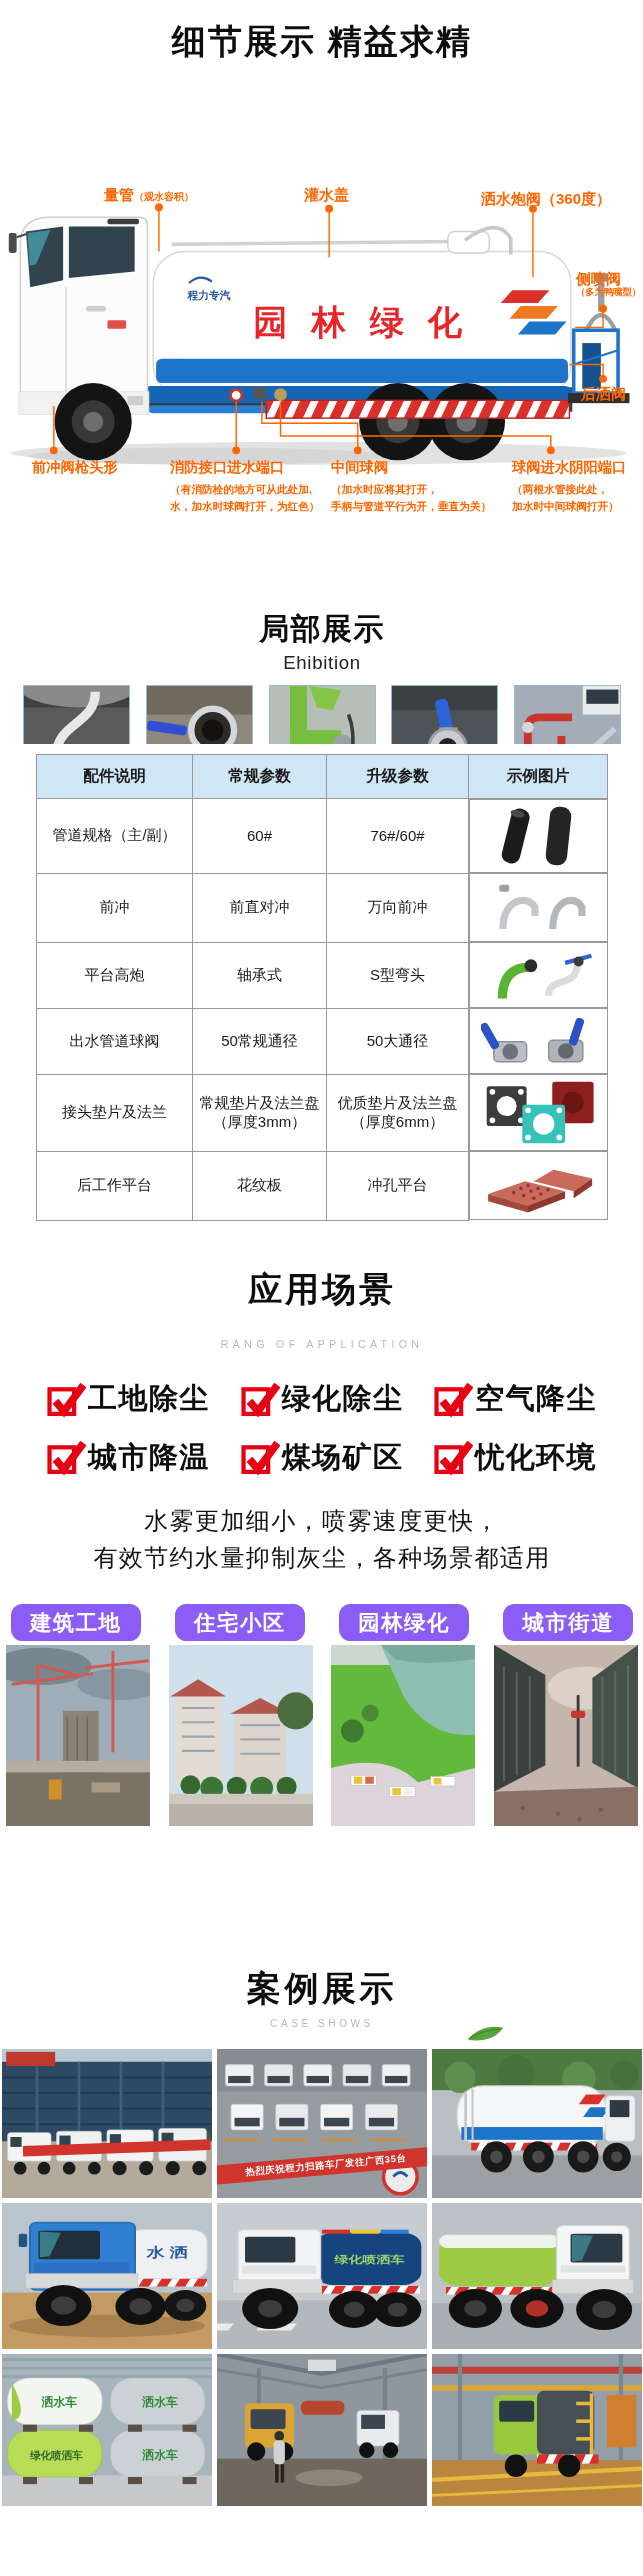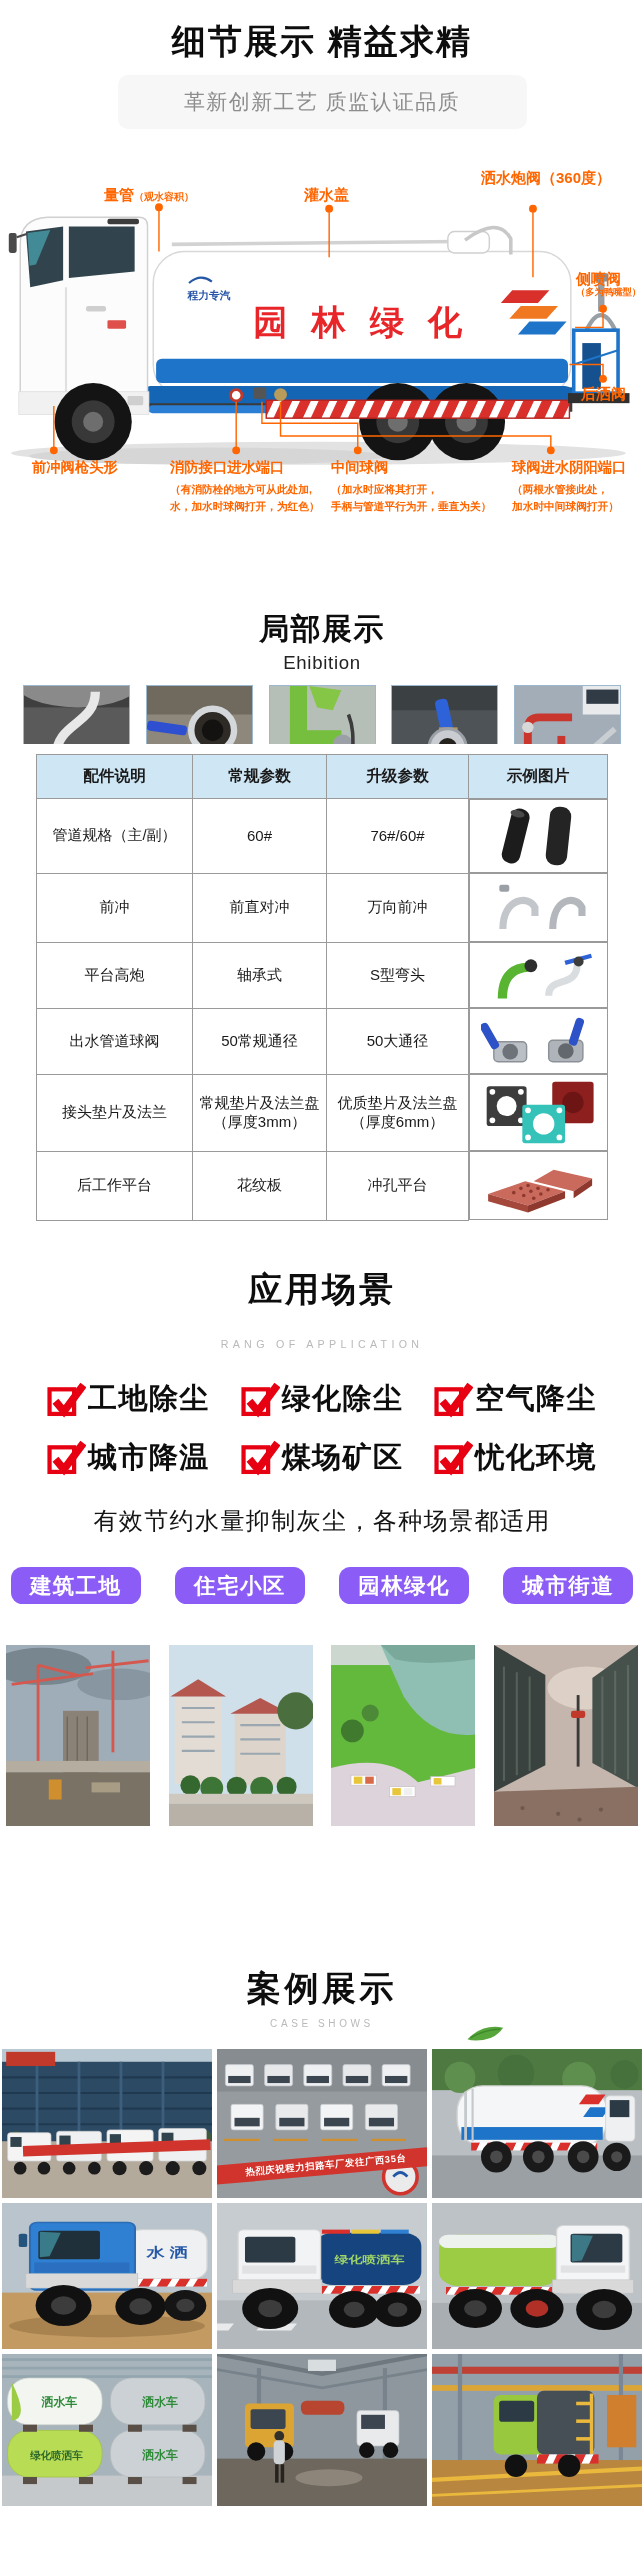--- a/index.html
+++ b/index.html
@@ -22,21 +22,21 @@
   
   .sec-diagram { height:379px; }
   .truck-svg { position:absolute; left:0; top:0; }
   .callout { position:absolute; color:#ff6600; white-space:nowrap; line-height:1.15; }
   .co-label { font-size:15px; font-weight:bold; }
   .co-label-sm { font-size:14.3px; font-weight:bold; }
   .co-note { font-size:10px; font-weight:bold; }
   .co-notes { font-size:10.7px; font-weight:bold; line-height:17px; margin-top:4.3px; }
   #co-t1 { left:104px; top:36px; }
   #co-t2 { left:304px; top:36px; }
-  #co-t3 { left:481px; top:19px; }
+  #co-t3 { left:481px; top:40px; }
   #co-r1 { left:576px; top:120px; }
   #co-r1 .co-note { font-size:9.3px; }
   #co-r2 { left:581px; top:235px; }
   .co-b { top:308px; position:absolute; color:#ff6600; }
   #co-b1 { left:20px;margin-left:12px; }
   #co-b2 { left:170px; }
   #co-b3 { left:331px; }
   #co-b4 { left:512px; }
 
   
@@ -90,21 +90,20 @@
   .case-row3 .case { height:152px; }
   .banner-diag { position:absolute; left:-8.6px; top:107px; width:236px; height:18.6px; background:#d0342c;
     transform:rotate(-5deg); display:flex; align-items:center; justify-content:center; }
   .banner-diag span { color:#fff; font-size:9.3px; font-weight:bold; white-space:nowrap; letter-spacing:0.7px; }
 </style>
 </head>
 <body>
 
 <section class="sec-header">
   <div class="main-title">细节展示 精益求精</div>
-  <div class="sub-pill">革新创新工艺 质监认证品质</div>
 </section>
 
 <section class="sec-diagram">
   <svg class="truck-svg" width="644" height="379" viewBox="0 0 900 530">
     <defs>
       <pattern id="rwstripe" width="26" height="28" patternUnits="userSpaceOnUse" patternTransform="skewX(-25)">
         <rect width="26" height="28" fill="#d9302c"></rect>
           <rect width="11" height="28" fill="#ffffff"></rect>
       </pattern>
     </defs>
@@ -468,20 +467,21 @@
       <span>煤场矿区</span>
     </div>
     <div class="check-item">
       <svg width="39" height="39" viewBox="0 0 46 46">
           <rect x="3" y="11" width="29" height="29" fill="#fff" stroke="#e60012" stroke-width="5"></rect>
           <path d="M10 25 L20 37 L43 6" fill="none" stroke="#e60012" stroke-width="9"></path>
         </svg>
       <span>忧化环境</span>
     </div>
   </div>
+  <div class="app-desc">水雾更加细小，喷雾速度更快，</div>
   <div class="app-desc">有效节约水量抑制灰尘，各种场景都适用</div>
   <div class="tag-row">
     <div class="tag">建筑工地</div>
     <div class="tag">住宅小区</div>
     <div class="tag">园林绿化</div>
     <div class="tag">城市街道</div>
   </div>
 </section>
 
 <section class="sec-scenes">

